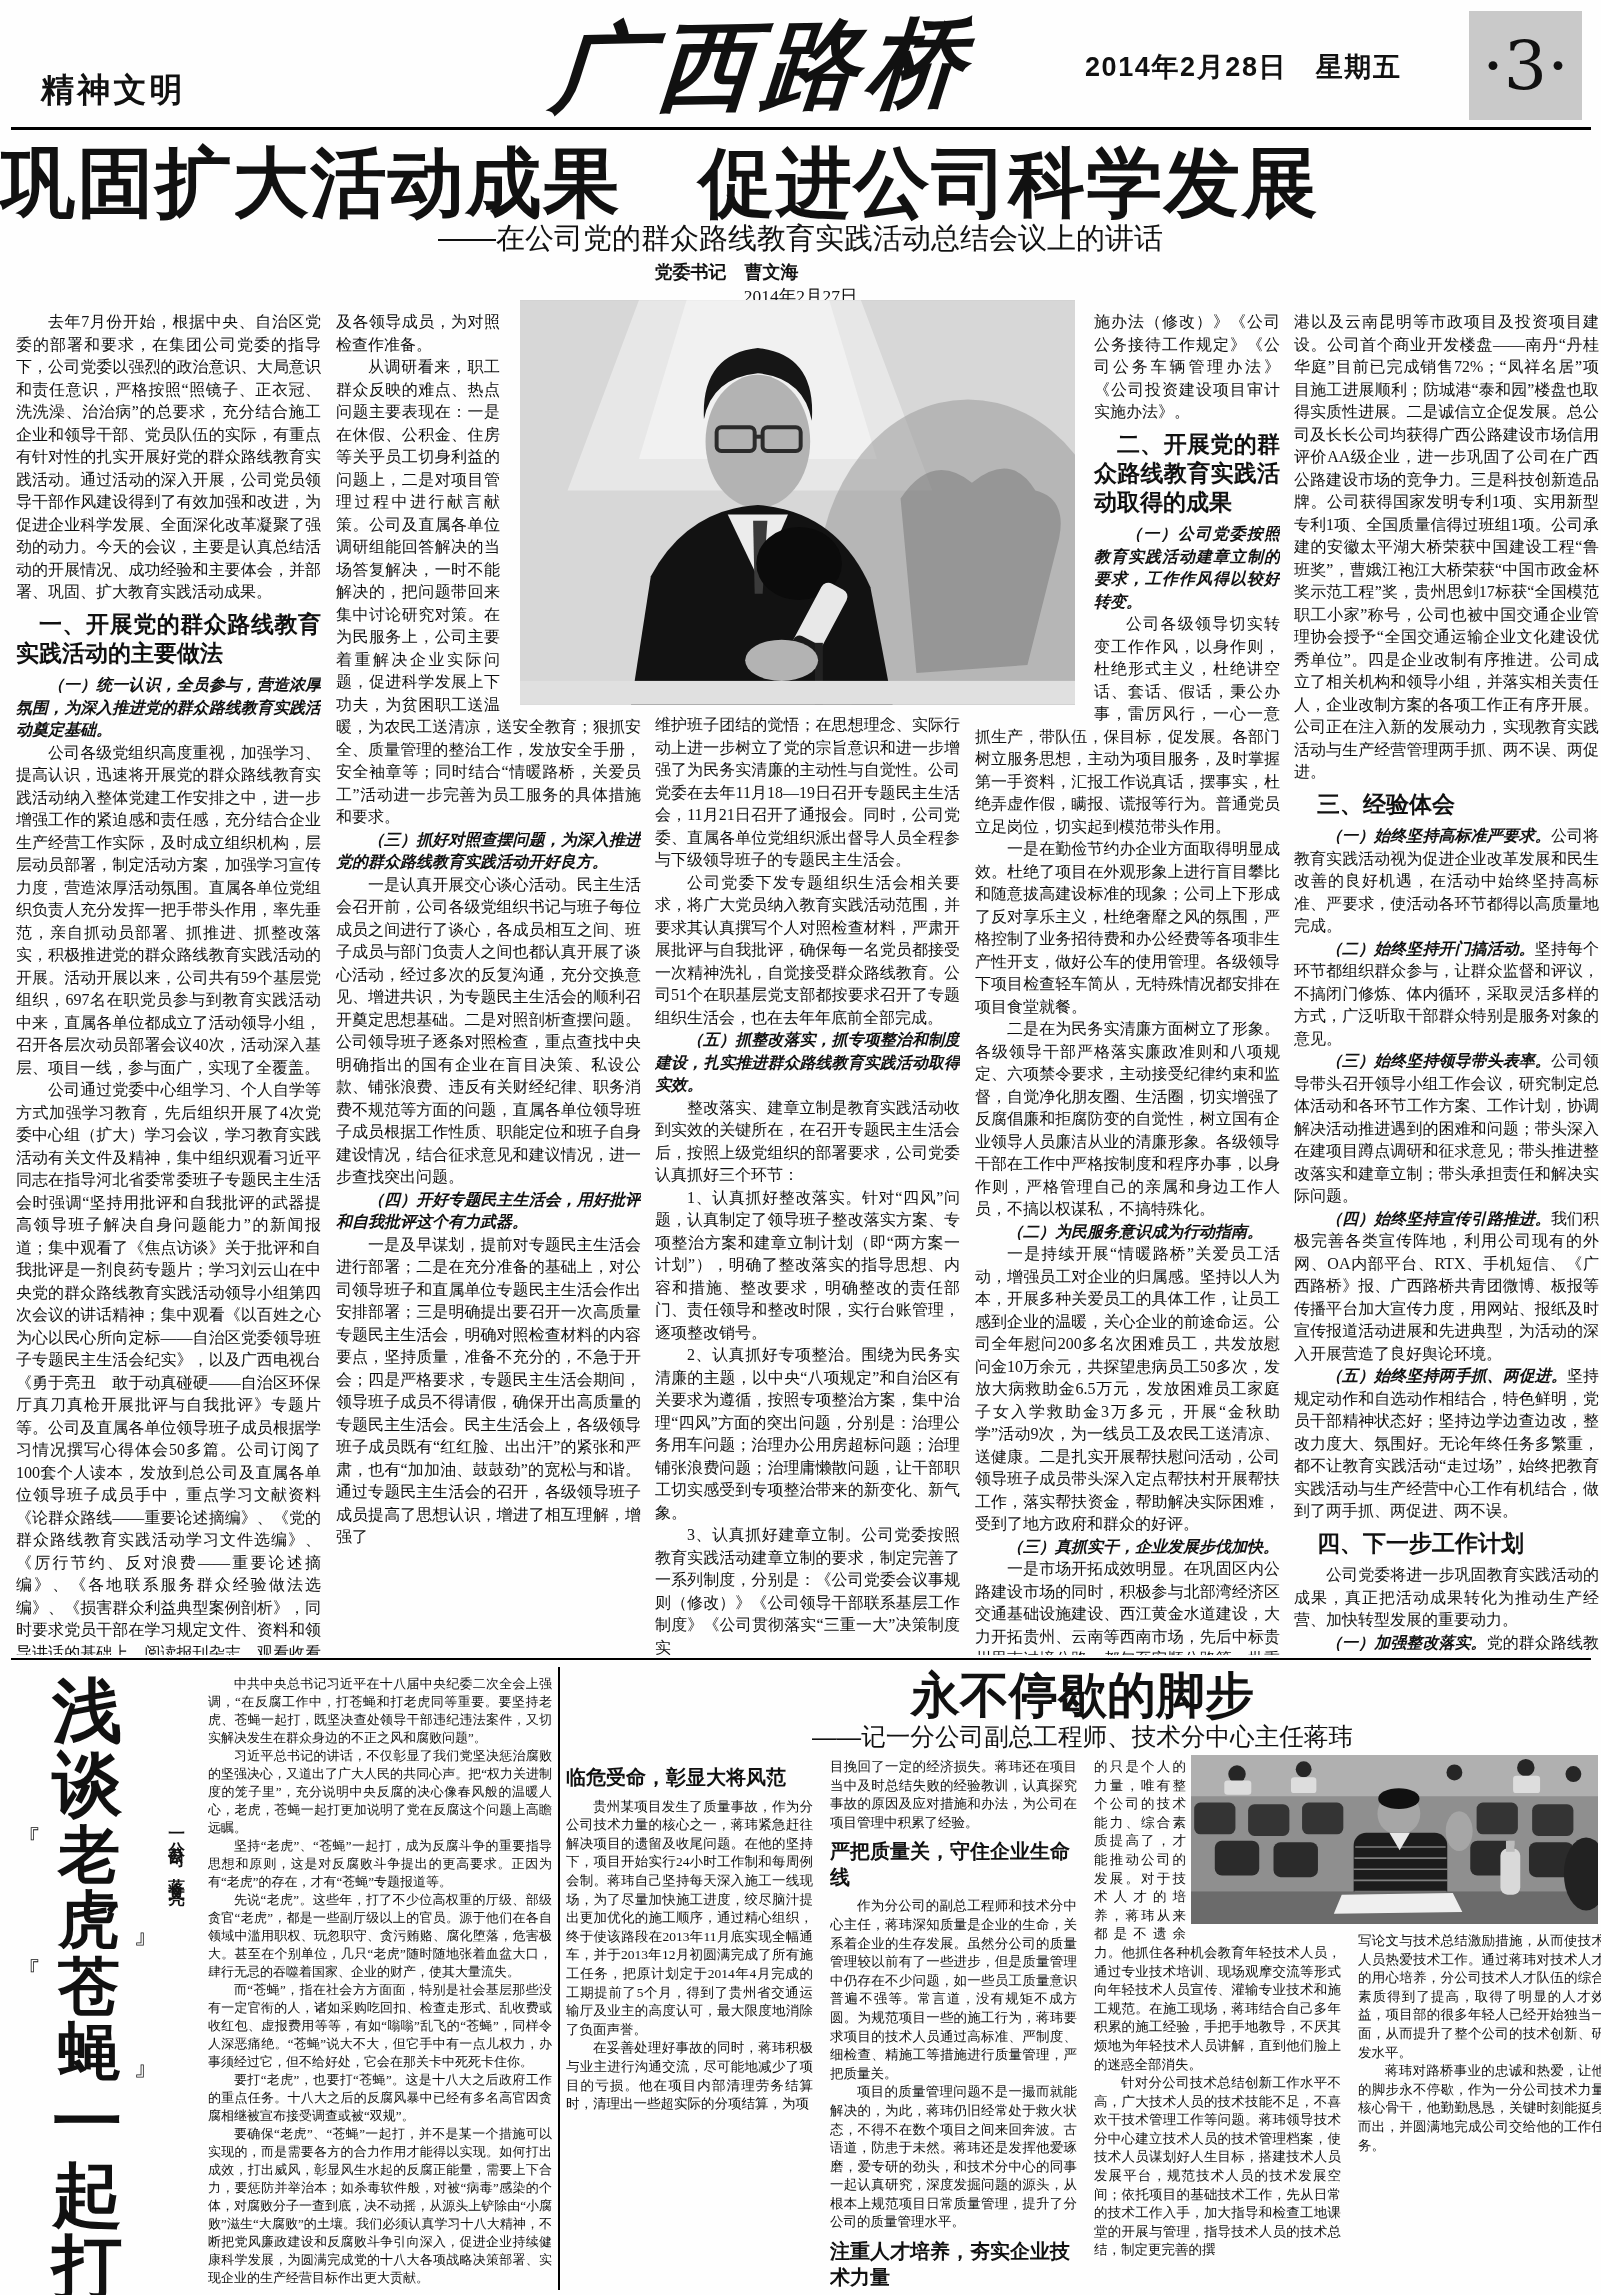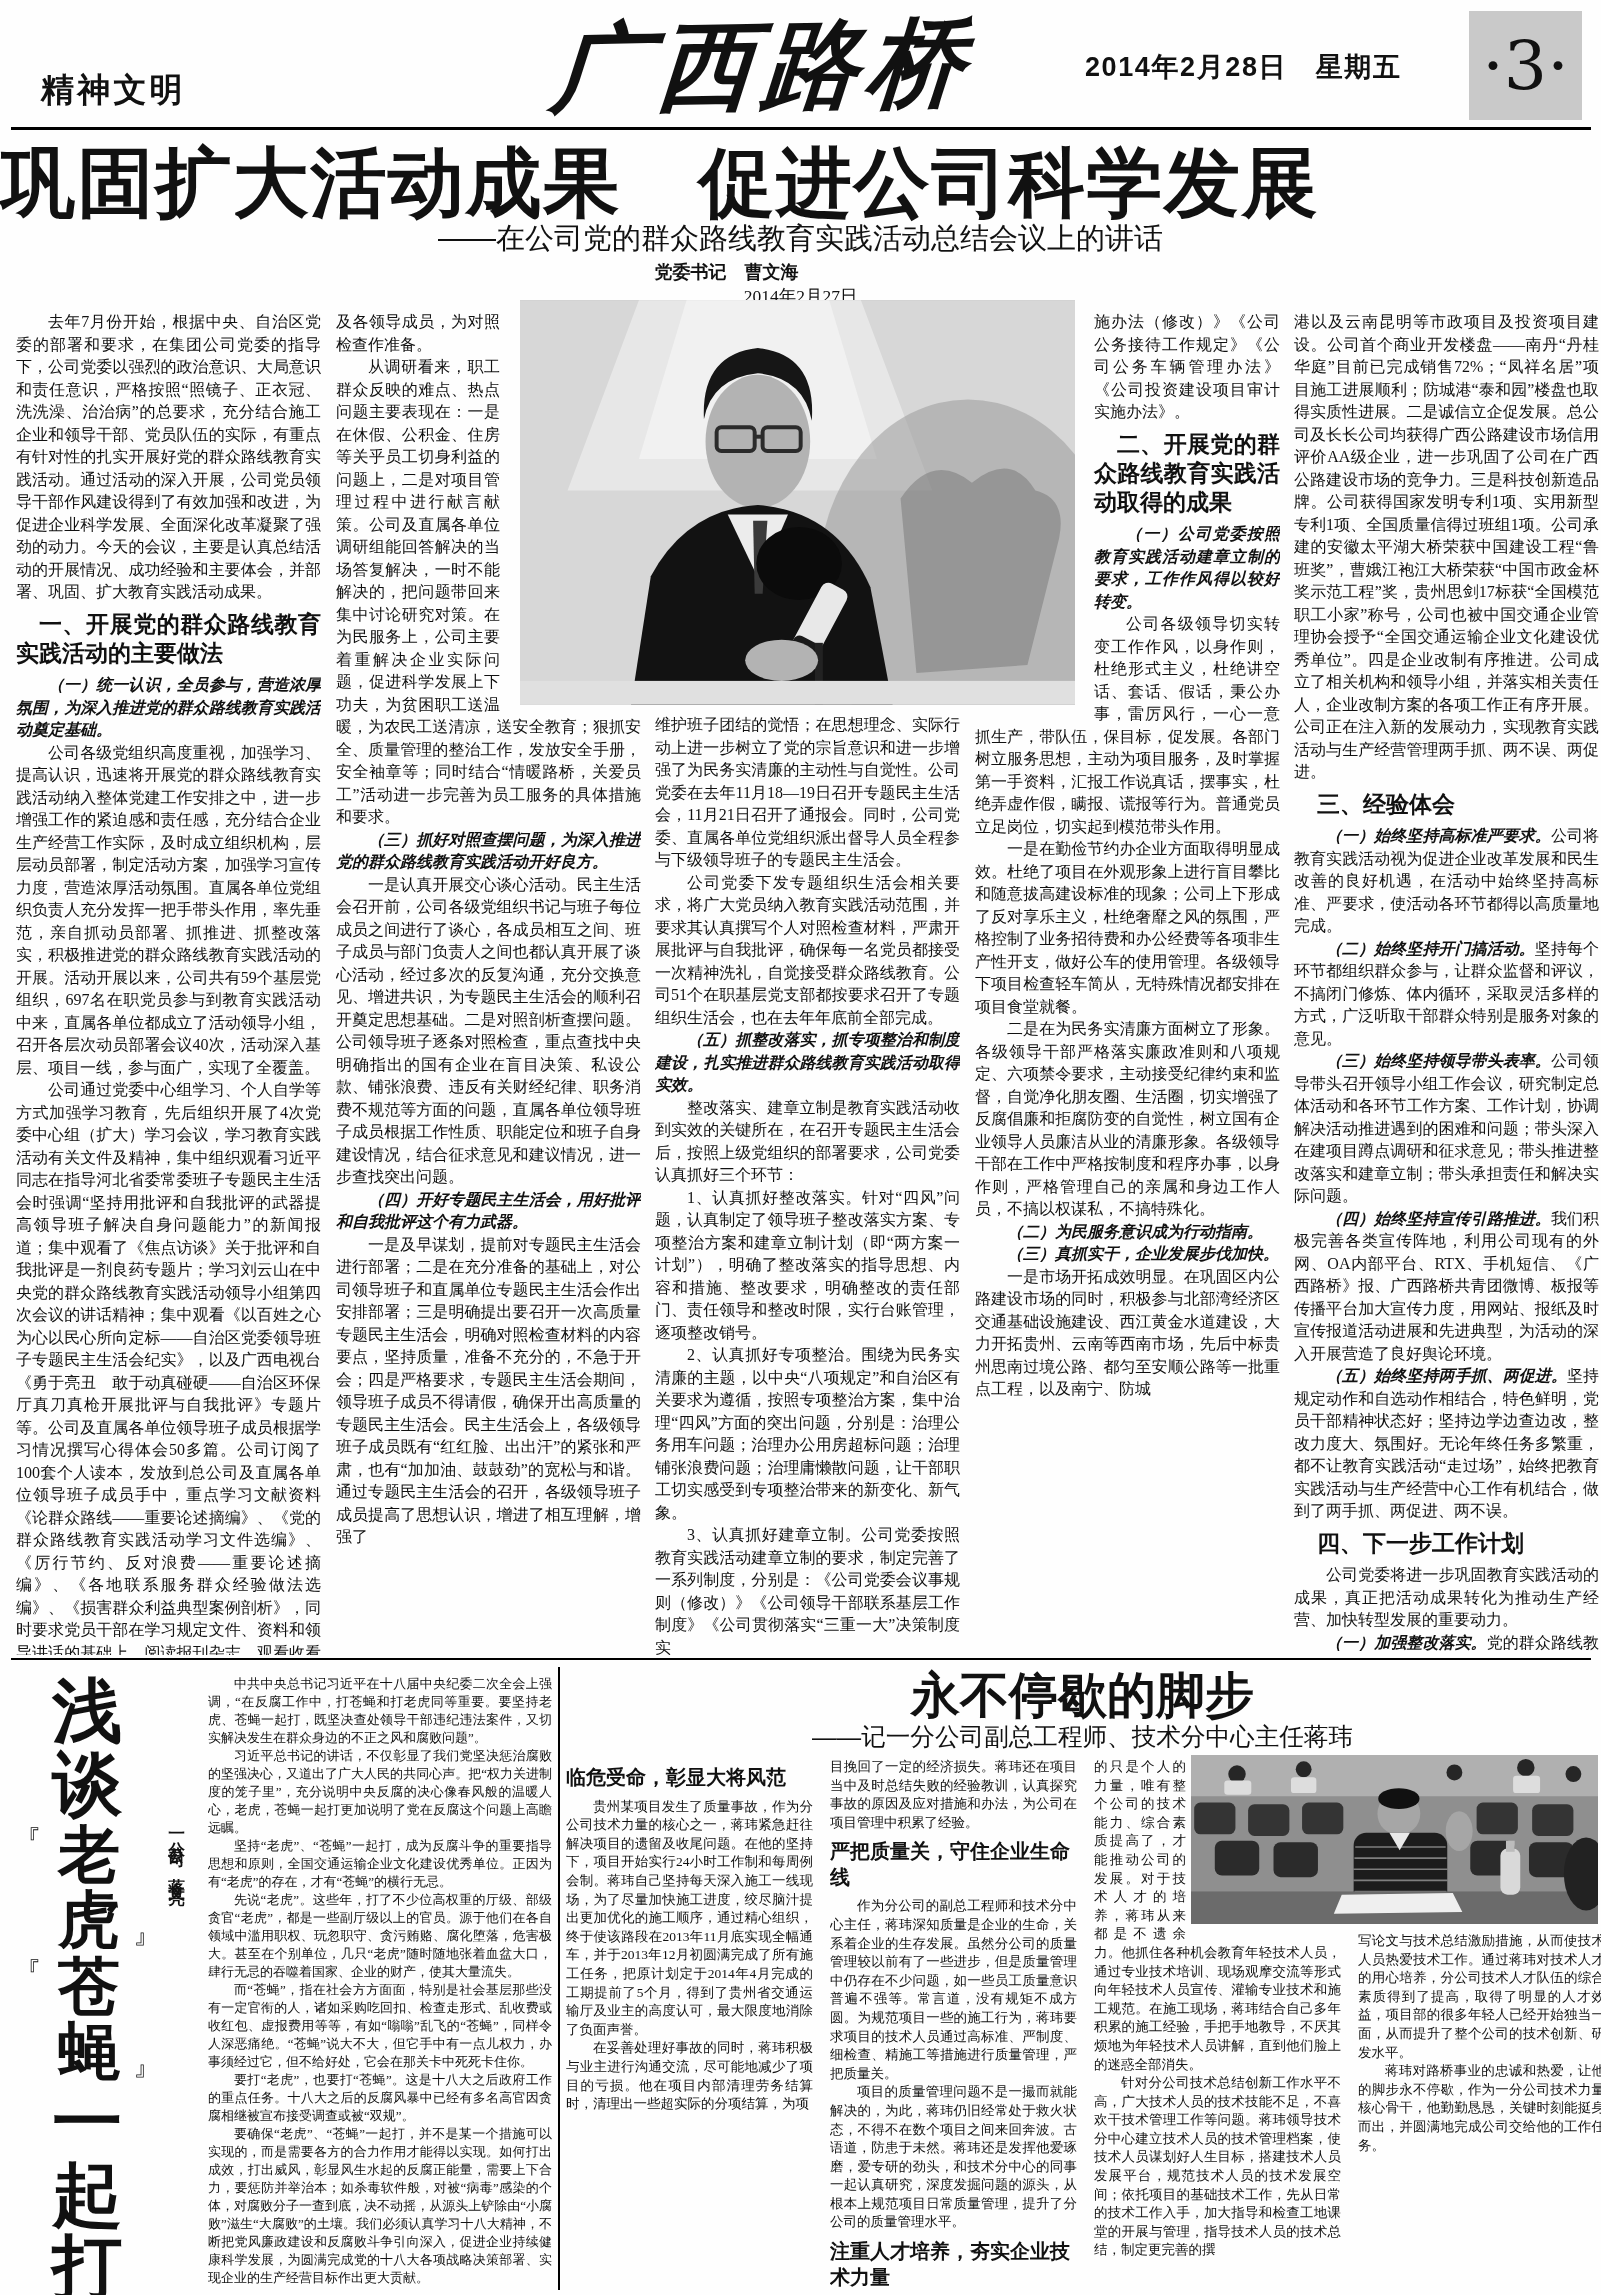--- a/index.html
+++ b/index.html
@@ -122,20 +122,21 @@
     </div>
   <div class="col" style="left:975px">
       <div class="sp-l"></div>
       <div class="blk blk-c">施办法（修改）》《公司公务接待工作规定》《公司公务车辆管理办法》《公司投资建设项目审计实施办法》。</div>
       <div class="blk blk-h">二、开展党的群众路线教育实践活动取得的成果</div>
       <div class="blk blk-k">（一）公司党委按照教育实践活动建章立制的要求，工作作风得以较好转变。</div>
       <div class="blk blk-p">公司各级领导切实转变工作作风，以身作则，杜绝形式主义，杜绝讲空话、套话、假话，秉公办事，雷厉风行，一心一意抓生产，带队伍，保目标，促发展。各部门树立服务思想，主动为项目服务，及时掌握第一手资料，汇报工作说真话，摆事实，杜绝弄虚作假，瞒报、谎报等行为。普通党员立足岗位，切实起到模范带头作用。</div>
       <div class="blk blk-p">一是在勤俭节约办企业方面取得明显成效。杜绝了项目在外观形象上进行盲目攀比和随意拔高建设标准的现象；公司上下形成了反对享乐主义，杜绝奢靡之风的氛围，严格控制了业务招待费和办公经费等各项非生产性开支，做好公车的使用管理。各级领导下项目检查轻车简从，无特殊情况都安排在项目食堂就餐。</div>
       <div class="blk blk-p">二是在为民务实清廉方面树立了形象。各级领导干部严格落实廉政准则和八项规定、六项禁令要求，主动接受纪律约束和监督，自觉净化朋友圈、生活圈，切实增强了反腐倡廉和拒腐防变的自觉性，树立国有企业领导人员廉洁从业的清廉形象。各级领导干部在工作中严格按制度和程序办事，以身作则，严格管理自己的亲属和身边工作人员，不搞以权谋私，不搞特殊化。</div>
       <div class="blk blk-k">（二）为民服务意识成为行动指南。</div>
+      <div class="blk blk-p">一是持续开展“情暖路桥”关爱员工活动，增强员工对企业的归属感。坚持以人为本，开展多种关爱员工的具体工作，让员工感到企业的温暖，关心企业的前途命运。公司全年慰问200多名次困难员工，共发放慰问金10万余元，共探望患病员工50多次，发放大病救助金6.5万元，发放困难员工家庭子女入学救助金3万多元，开展“金秋助学”活动9次，为一线员工及农民工送清凉、送健康。二是扎实开展帮扶慰问活动，公司领导班子成员带头深入定点帮扶村开展帮扶工作，落实帮扶资金，帮助解决实际困难，受到了地方政府和群众的好评。</div>
       <div class="blk blk-k">（三）真抓实干，企业发展步伐加快。</div>
       <div class="blk blk-p">一是市场开拓成效明显。在巩固区内公路建设市场的同时，积极参与北部湾经济区交通基础设施建设、西江黄金水道建设，大力开拓贵州、云南等西南市场，先后中标贵州思南过境公路、都匀至安顺公路等一批重点工程，以及南宁、防城</div>
     </div>
   <div class="col" style="left:1294px">
       <div class="blk blk-c">港以及云南昆明等市政项目及投资项目建设。公司首个商业开发楼盘——南丹“丹桂华庭”目前已完成销售72%；“凤祥名居”项目施工进展顺利；防城港“泰和园”楼盘也取得实质性进展。二是诚信立企促发展。总公司及长长公司均获得广西公路建设市场信用评价AA级企业，进一步巩固了公司在广西公路建设市场的竞争力。三是科技创新造品牌。公司获得国家发明专利1项、实用新型专利1项、全国质量信得过班组1项。公司承建的安徽太平湖大桥荣获中国建设工程“鲁班奖”，曹娥江袍江大桥荣获“中国市政金杯奖示范工程”奖，贵州思剑17标获“全国模范职工小家”称号，公司也被中国交通企业管理协会授予“全国交通运输企业文化建设优秀单位”。四是企业改制有序推进。公司成立了相关机构和领导小组，并落实相关责任人，企业改制方案的各项工作正有序开展。公司正在注入新的发展动力，实现教育实践活动与生产经营管理两手抓、两不误、两促进。</div>
       <div class="blk blk-h">三、经验体会</div>
       <div class="blk blk-pk"><span class="lead">（一）始终坚持高标准严要求。</span>公司将教育实践活动视为促进企业改革发展和民生改善的良好机遇，在活动中始终坚持高标准、严要求，使活动各环节都得以高质量地完成。</div>
       <div class="blk blk-pk"><span class="lead">（二）始终坚持开门搞活动。</span>坚持每个环节都组织群众参与，让群众监督和评议，不搞闭门修炼、体内循环，采取灵活多样的方式，广泛听取干部群众特别是服务对象的意见。</div>
       <div class="blk blk-pk"><span class="lead">（三）始终坚持领导带头表率。</span>公司领导带头召开领导小组工作会议，研究制定总体活动和各环节工作方案、工作计划，协调解决活动推进遇到的困难和问题；带头深入在建项目蹲点调研和征求意见；带头推进整改落实和建章立制；带头承担责任和解决实际问题。</div>
       <div class="blk blk-pk"><span class="lead">（四）始终坚持宣传引路推进。</span>我们积极完善各类宣传阵地，利用公司现有的外网、OA内部平台、RTX、手机短信、《广西路桥》报、广西路桥共青团微博、板报等传播平台加大宣传力度，用网站、报纸及时宣传报道活动进展和先进典型，为活动的深入开展营造了良好舆论环境。</div>
@@ -190,21 +191,21 @@
         <span class="br b">』</span>
       </div>
       <div class="bl-ch">一</div>
       <div class="bl-ch">起</div>
       <div class="bl-ch">打</div>
     </div>
   <div class="bl-attr">一分公司　蒋文亮</div>
   <div class="bl-body">
       <div class="blk blk-p">中共中央总书记习近平在十八届中央纪委二次全会上强调，“在反腐工作中，打苍蝇和打老虎同等重要。要坚持老虎、苍蝇一起打，既坚决查处领导干部违纪违法案件，又切实解决发生在群众身边的不正之风和腐败问题”。</div>
       <div class="blk blk-p">习近平总书记的讲话，不仅彰显了我们党坚决惩治腐败的坚强决心，又道出了广大人民的共同心声。把“权力关进制度的笼子里”，充分说明中央反腐的决心像春风般的温暖人心，老虎，苍蝇一起打更加说明了党在反腐这个问题上高瞻远瞩。</div>
-      <div class="blk blk-p">坚持“老虎”、“苍蝇”一起打，成为反腐斗争的重要指导思想和原则，全国交通运输企业文化建设优秀单位。正因为有“老虎”的存在，才有“苍蝇”的横行无忌。</div>
+      <div class="blk blk-p">坚持“老虎”、“苍蝇”一起打，成为反腐斗争的重要指导思想和原则，这是对反腐败斗争提出的更高要求。正因为有“老虎”的存在，才有“苍蝇”专题报道等。</div>
       <div class="blk blk-p">先说“老虎”。这些年，打了不少位高权重的厅级、部级贪官“老虎”，都是一些副厅级以上的官员。源于他们在各自领域中滥用职权、玩忽职守、贪污贿赂、腐化堕落，危害极大。甚至在个别单位，几只“老虎”随时随地张着血盆大口，肆行无忌的吞噬着国家、企业的财产，使其大量流失。</div>
       <div class="blk blk-p">而“苍蝇”，指在社会方方面面，特别是社会基层那些没有一定官衔的人，诸如采购吃回扣、检查走形式、乱收费或收红包、虚报费用等等，有如“嗡嗡”乱飞的“苍蝇”，同样令人深恶痛绝。“苍蝇”说大不大，但它手中有一点儿权力，办事须经过它，但不给好处，它会在那关卡中死死卡住你。</div>
       <div class="blk blk-p">要打“老虎”，也要打“苍蝇”。这是十八大之后政府工作的重点任务。十八大之后的反腐风暴中已经有多名高官因贪腐相继被宣布接受调查或被“双规”。</div>
       <div class="blk blk-p">要确保“老虎”、“苍蝇”一起打，并不是某一个措施可以实现的，而是需要各方的合力作用才能得以实现。如何打出成效，打出威风，彰显风生水起的反腐正能量，需要上下合力，要惩防并举治本；如杀毒软件般，对被“病毒”感染的个体，对腐败分子一查到底，决不动摇，从源头上铲除由“小腐败”滋生“大腐败”的土壤。我们必须认真学习十八大精神，不断把党风廉政建设和反腐败斗争引向深入，促进企业持续健康科学发展，为圆满完成党的十八大各项战略决策部署、实现企业的生产经营目标作出更大贡献。</div>
     </div>
 
   <div class="br-title">永不停歇的脚步</div>
   <div class="br-subtitle">——记一分公司副总工程师、技术分中心主任蒋玮</div>
   <div class="br-col" style="left:566px">
       <div class="blk blk-s">临危受命，彰显大将风范</div>

